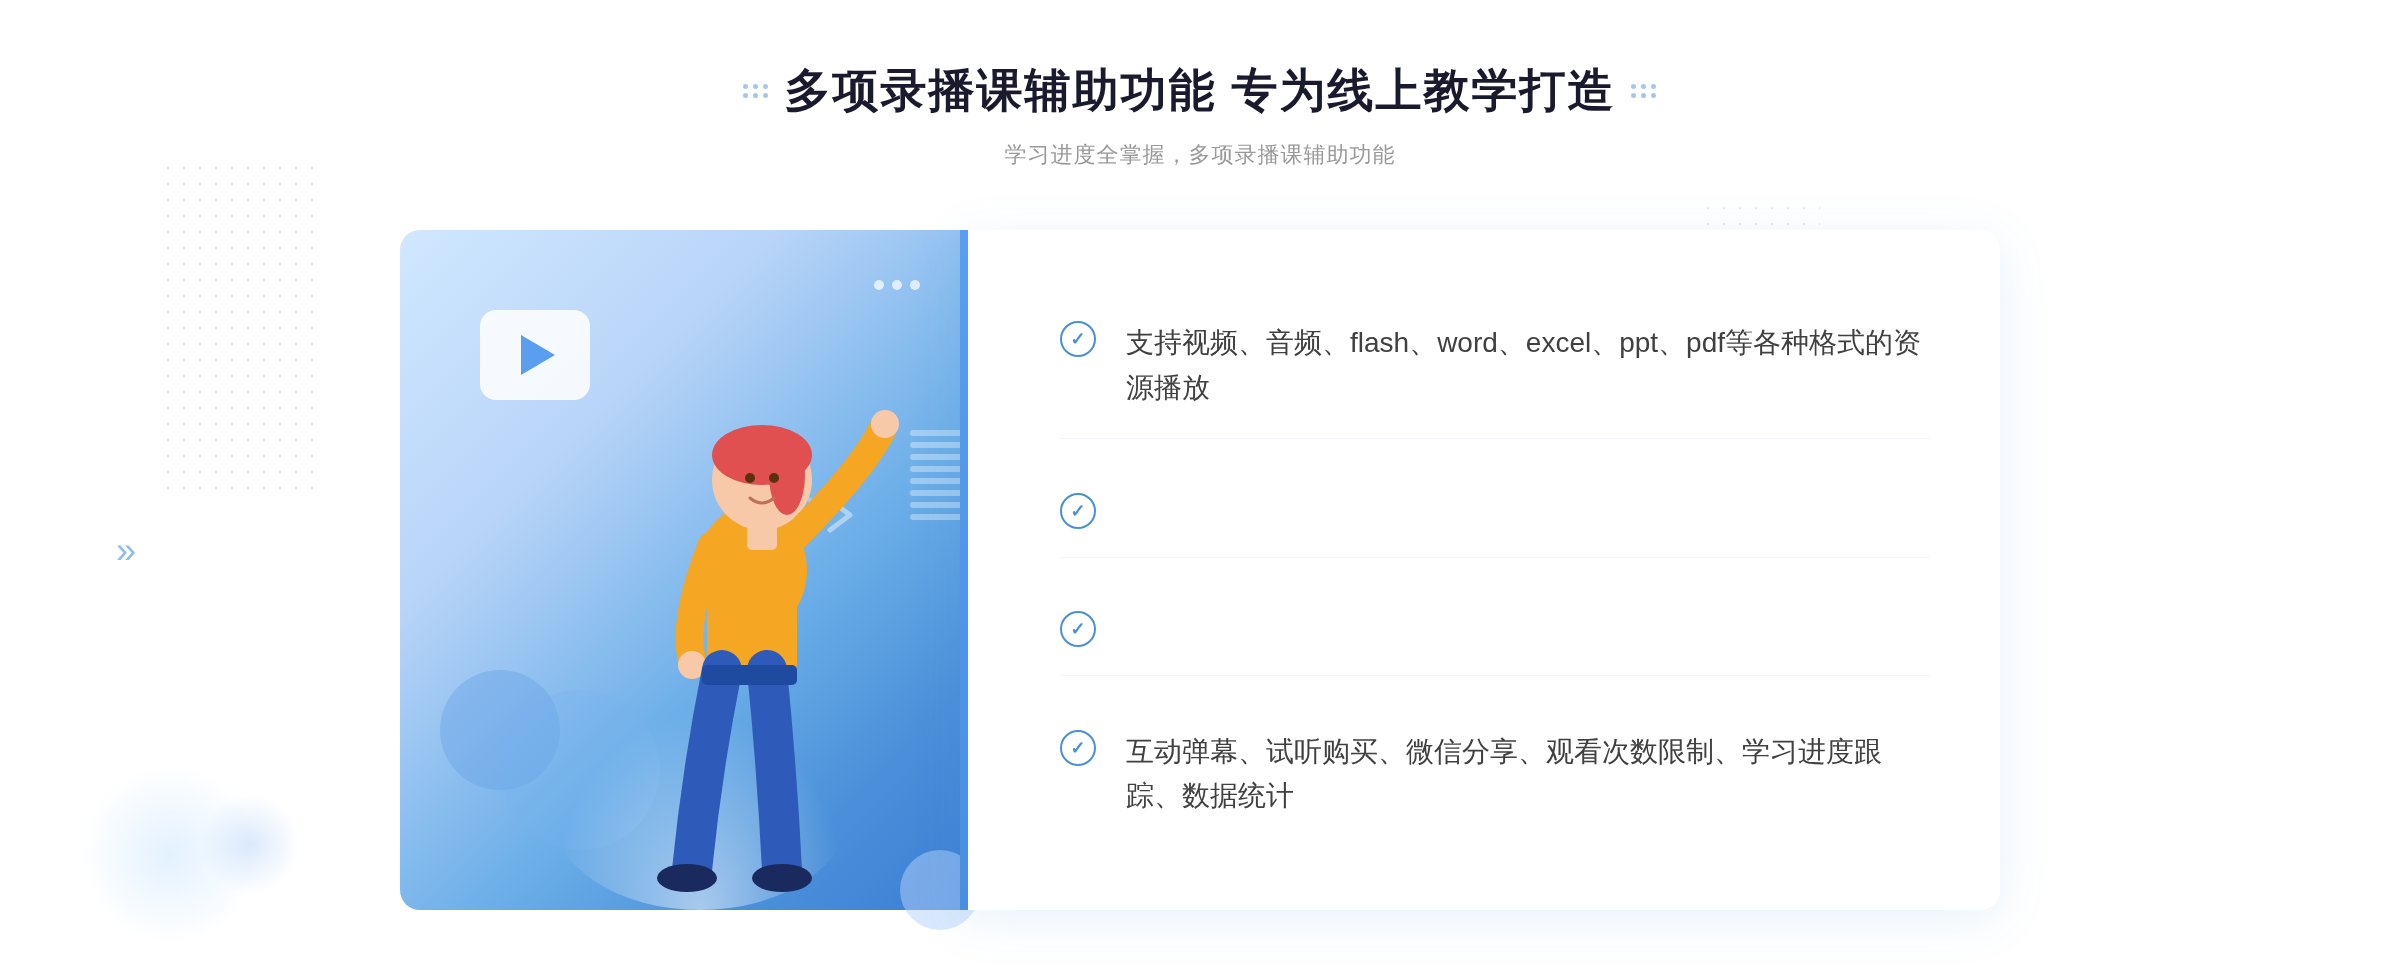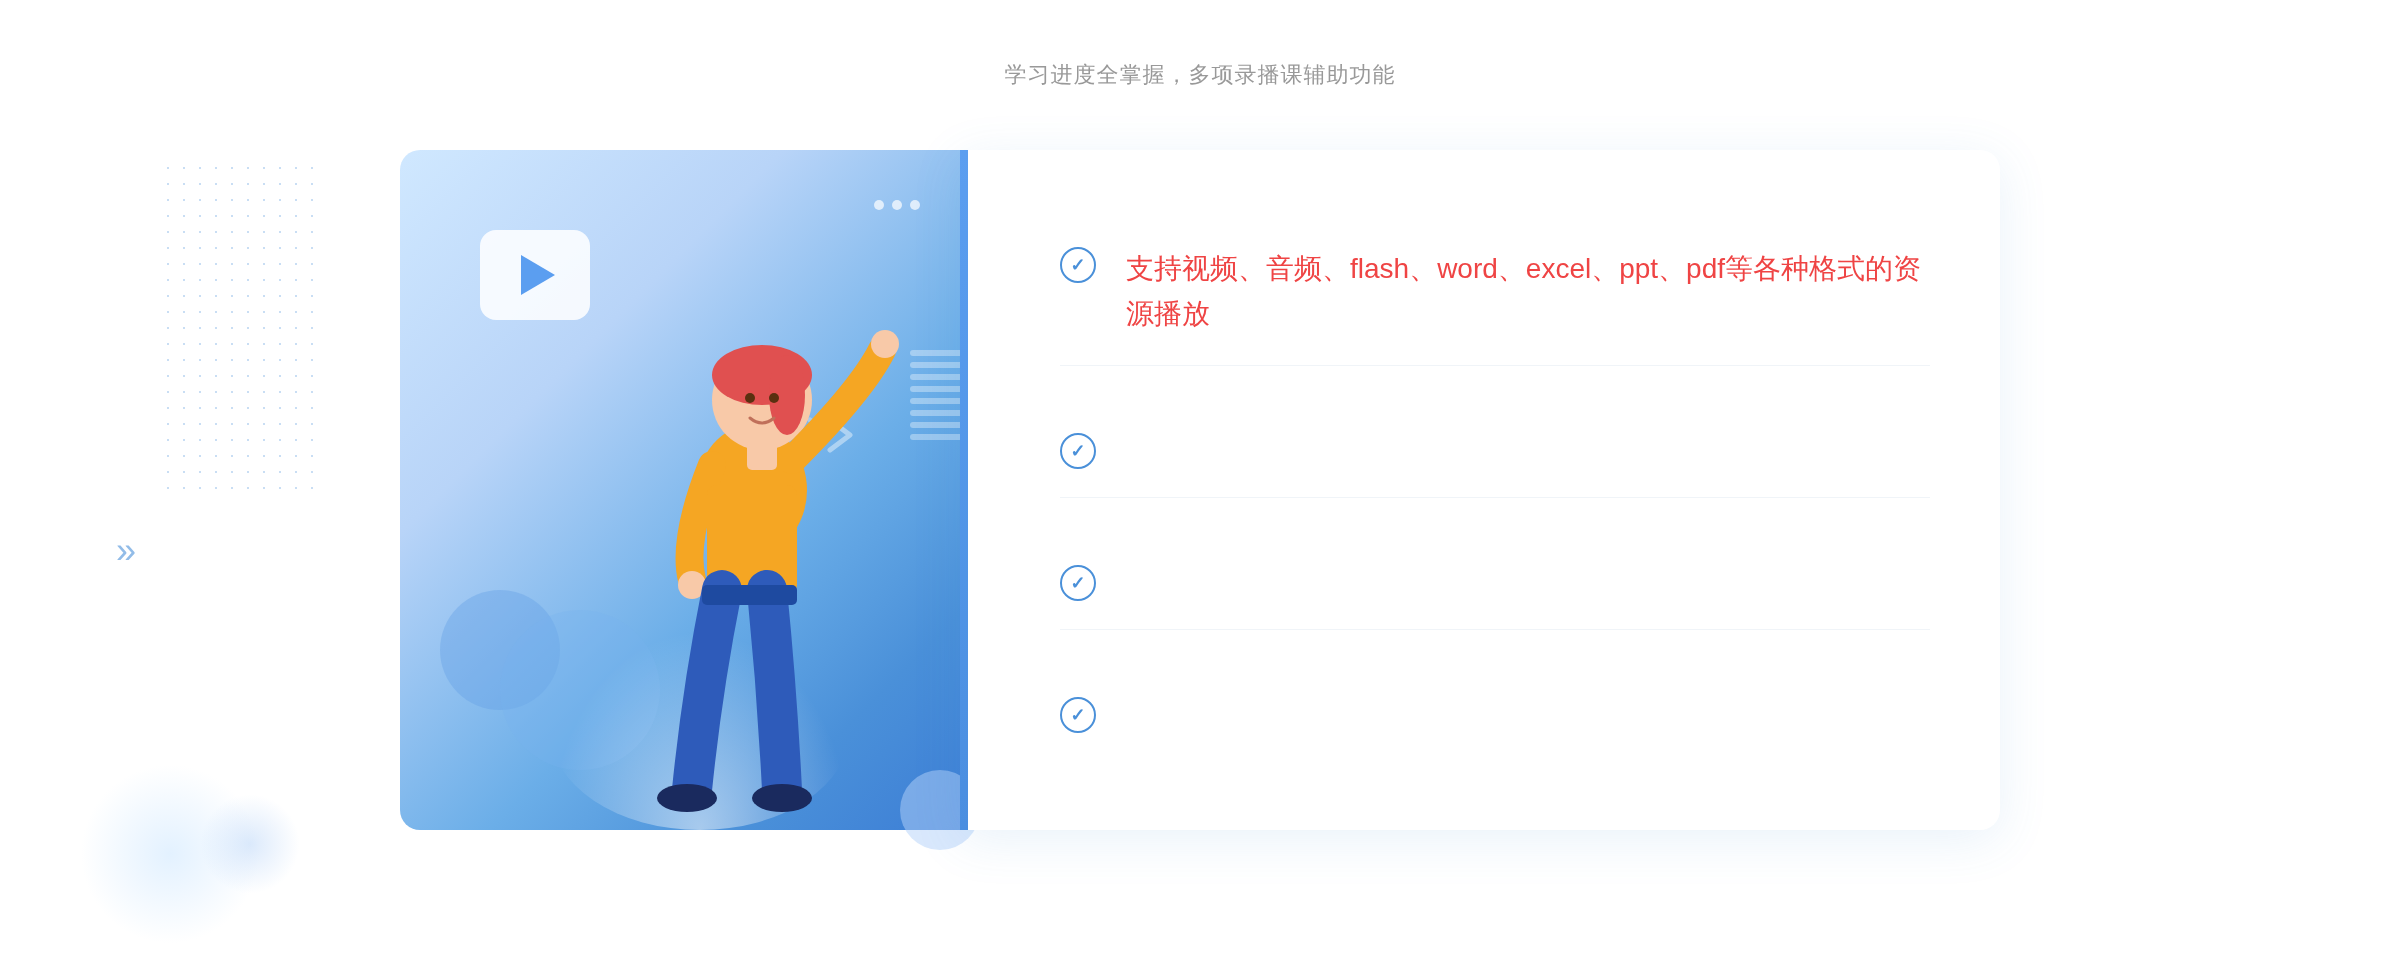--- a/index.html
+++ b/index.html
@@ -297,21 +297,21 @@
 
     .check-mark {
       color: #4a90d9;
       font-size: 18px;
       font-weight: 700;
       line-height: 1;
     }
 
     .feature-text {
       font-size: 28px;
-      color: #ef4444;
+      color: #404040;
       line-height: 1.6;
       font-weight: 400;
     }
 
     
     .features-panel::before {
       content: '';
       position: absolute;
       left: 0;
       top: 0;
@@ -352,20 +352,43 @@
 
   <div class="bg-dots-left"></div>
   <div class="bg-dots-right"></div>
 
   <div class="page-decor-circle-1"></div>
   <div class="page-decor-circle-2"></div>
 
   <div class="chevron-left">»</div>
 
   <div class="header">
+    <div class="title-row">
+      <div class="title-decoration-left">
+        <div class="dot-grid">
+          <span></span>
+          <span></span>
+          <span></span>
+          <span></span>
+          <span></span>
+          <span></span>
+        </div>
+      </div>
+      <h1 class="main-title">多项录播课辅助功能 专为线上教学打造</h1>
+      <div class="title-decoration-right">
+        <div class="dot-grid">
+          <span></span>
+          <span></span>
+          <span></span>
+          <span></span>
+          <span></span>
+          <span></span>
+        </div>
+      </div>
+    </div>
     <p class="subtitle">学习进度全掌握，多项录播课辅助功能</p>
   </div>
 
   <div class="content-area">
 
     <div class="illustration-card">
 
       <div class="illus-play-btn">
         <div class="play-triangle"></div>
       </div>
@@ -456,19 +479,20 @@
       <div class="feature-item">
         <div class="check-circle">
           <span class="check-mark">✓</span>
         </div>
       </div>
 
       <div class="feature-item">
         <div class="check-circle">
           <span class="check-mark">✓</span>
         </div>
+        <span class="feature-text">互动弹幕、试听购买、微信分享、观看次数限制、学习进度跟踪、数据统计</span>
       </div>
 
     </div>
 
   </div>
 
 </div>
 
 </body></html>

